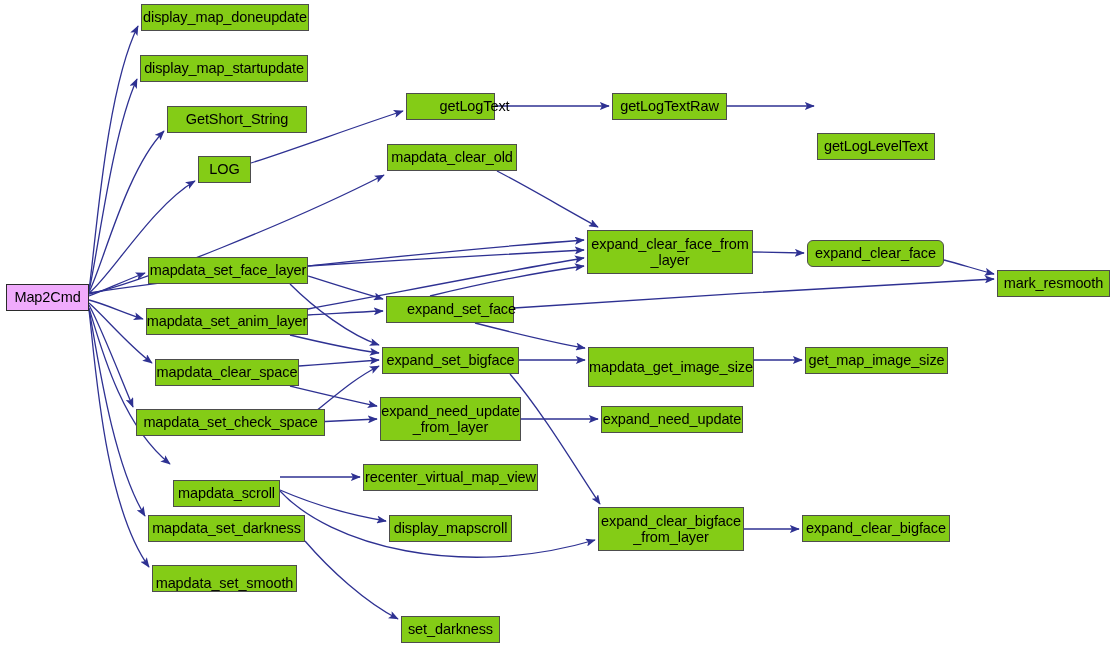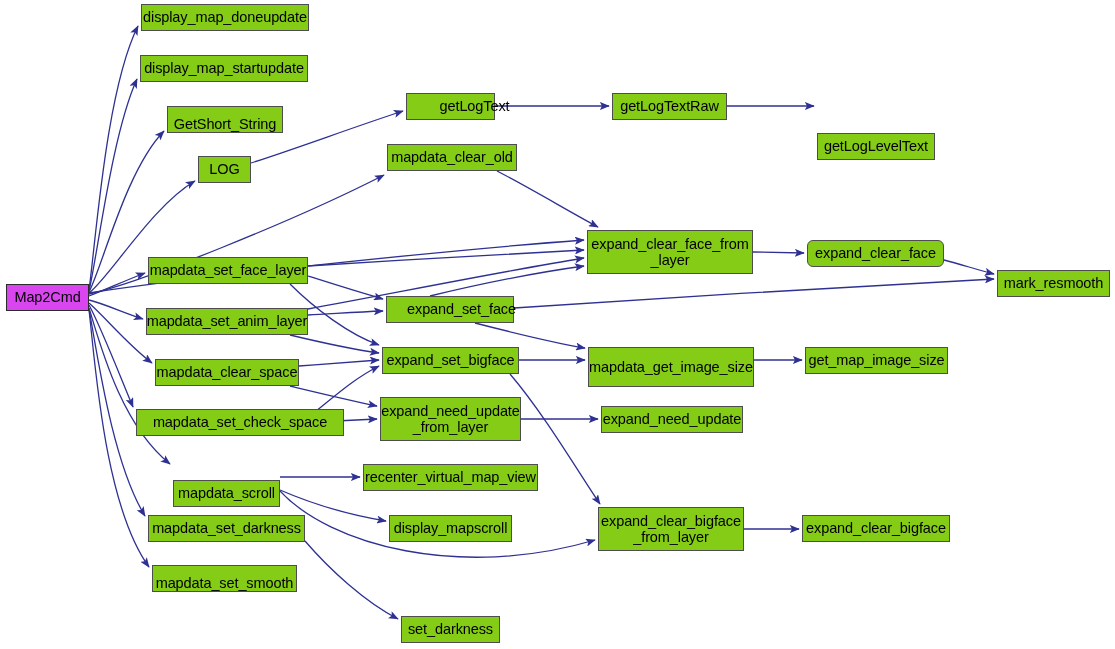--- a/index.html
+++ b/index.html
@@ -33,21 +33,21 @@
     line-height: 1.12;
     display: flex;
     align-items: center;
     justify-content: center;
     text-align: center;
     white-space: pre-line;
     letter-spacing: -0.1px;
     z-index: 5;
   }
   .node.root {
-    background: #d946ef;
+    background: #f0abfc;
     border: 1px solid #2b2b2b;
   }
 </style>
 </head>
 <body>
 
 <div id="canvas">
   <svg id="edges" viewBox="0 0 1115 649" xmlns="http://www.w3.org/2000/svg">
     <defs>
       <marker id="arrow" markerWidth="10" markerHeight="8" refX="9.2" refY="4" orient="auto" markerUnits="userSpaceOnUse">
@@ -95,30 +95,30 @@
         <path d="M 753 252 L 804 253" fill="none" stroke="#2e3192" stroke-width="1.3" marker-end="url(#arrow)"></path>
         <path d="M 944 260 C 960 264 978 270 994 274" fill="none" stroke="#2e3192" stroke-width="1.3" marker-end="url(#arrow)"></path>
         <path d="M 754 360 L 802 360" fill="none" stroke="#2e3192" stroke-width="1.3" marker-end="url(#arrow)"></path>
         <path d="M 744 529 L 799 529" fill="none" stroke="#2e3192" stroke-width="1.3" marker-end="url(#arrow)"></path>
       </g>
   </svg>
   <div id="node-layer">
       <div class="node root" style="left: 6px; top: 284px; width: 83px; height: 27px;"><span>Map2Cmd</span></div>
       <div class="node" style="left: 141px; top: 4px; width: 168px; height: 27px;"><span>display_map_doneupdate</span></div>
       <div class="node" style="left: 140px; top: 55px; width: 168px; height: 27px;"><span>display_map_startupdate</span></div>
-      <div class="node" style="left: 167px; top: 106px; width: 116px; height: 27px; align-items: flex-end;"><span>GetShort_String</span></div>
+      <div class="node" style="left: 167px; top: 106px; width: 140px; height: 27px;"><span>GetShort_String</span></div>
       <div class="node" style="left: 198px; top: 156px; width: 53px; height: 27px;"><span>LOG</span></div>
       <div class="node" style="left: 406px; top: 93px; width: 89px; height: 27px; padding-left: 48px;"><span>getLogText</span></div>
       <div class="node" style="left: 612px; top: 93px; width: 115px; height: 27px;"><span>getLogTextRaw</span></div>
       <div class="node" style="left: 817px; top: 93px; width: 118px; height: 27px; margin-top: 40px;"><span>getLogLevelText</span></div>
       <div class="node" style="left: 387px; top: 144px; width: 130px; height: 27px;"><span>mapdata_clear_old</span></div>
       <div class="node" style="left: 148px; top: 257px; width: 160px; height: 27px;"><span>mapdata_set_face_layer</span></div>
       <div class="node" style="left: 146px; top: 308px; width: 162px; height: 27px;"><span>mapdata_set_anim_layer</span></div>
       <div class="node" style="left: 155px; top: 359px; width: 144px; height: 27px;"><span>mapdata_clear_space</span></div>
-      <div class="node" style="left: 136px; top: 409px; width: 208px; height: 27px;"><span>mapdata_set_check_space</span></div>
+      <div class="node" style="left: 136px; top: 409px; width: 189px; height: 27px;"><span>mapdata_set_check_space</span></div>
       <div class="node" style="left: 173px; top: 464px; width: 107px; height: 27px; margin-top: 16px;"><span>mapdata_scroll</span></div>
       <div class="node" style="left: 148px; top: 515px; width: 157px; height: 27px;"><span>mapdata_set_darkness</span></div>
       <div class="node" style="left: 152px; top: 565px; width: 145px; height: 27px; align-items: flex-end;"><span>mapdata_set_smooth</span></div>
       <div class="node" style="left: 587px; top: 230px; width: 166px; height: 44px;"><span>expand_clear_face_from
 _layer</span></div>
       <div class="node" style="left: 807px; top: 240px; width: 137px; height: 27px; border-radius: 6px;"><span>expand_clear_face</span></div>
       <div class="node" style="left: 997px; top: 270px; width: 113px; height: 27px;"><span>mark_resmooth</span></div>
       <div class="node" style="left: 386px; top: 296px; width: 128px; height: 27px; padding-left: 23px;"><span>expand_set_face</span></div>
       <div class="node" style="left: 382px; top: 347px; width: 137px; height: 27px;"><span>expand_set_bigface</span></div>
       <div class="node" style="left: 588px; top: 347px; width: 166px; height: 40px;"><span>mapdata_get_image_size</span></div>

